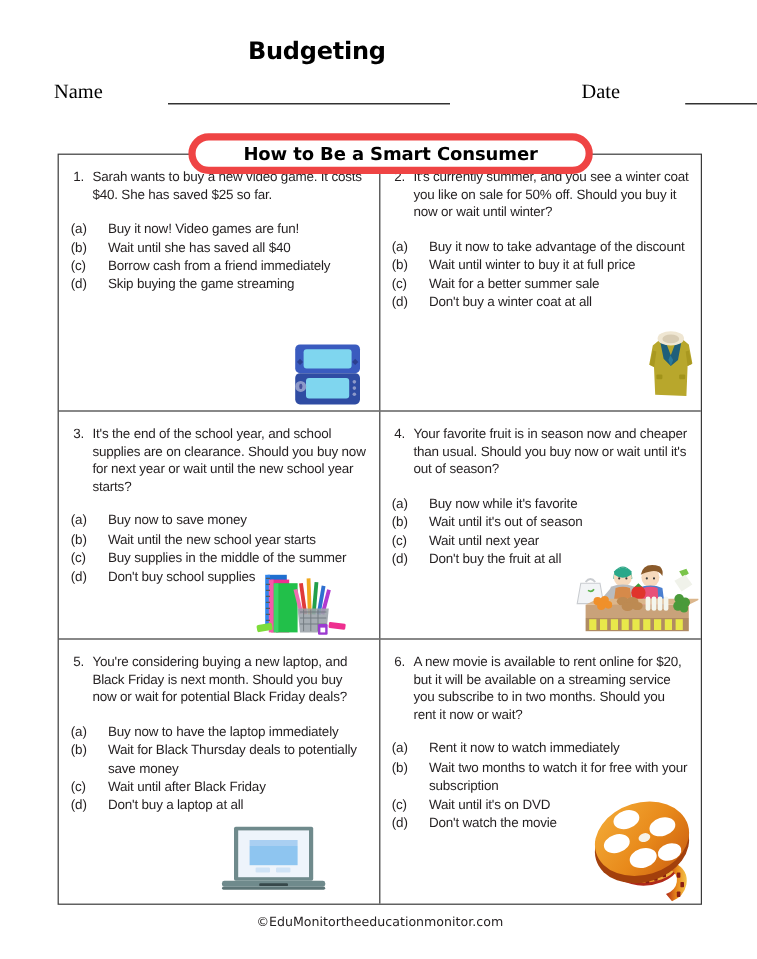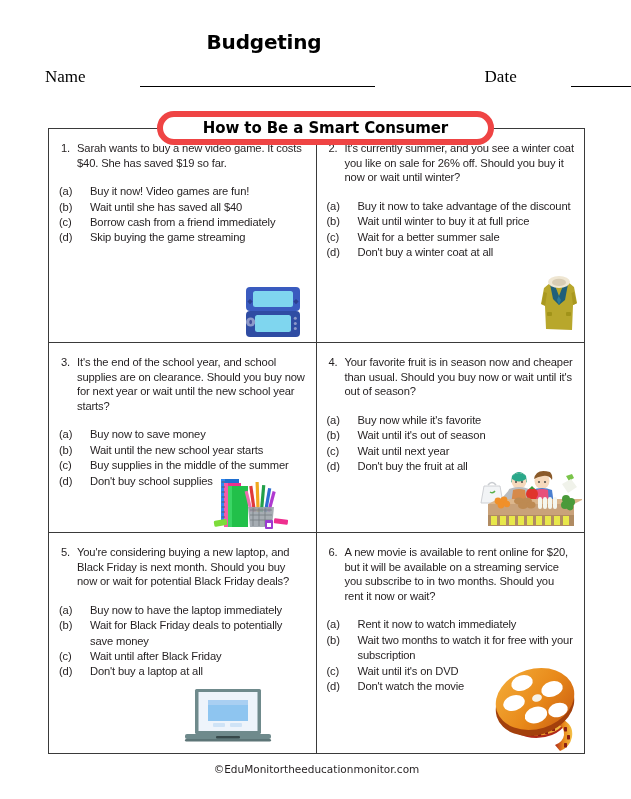--- a/index.html
+++ b/index.html
@@ -180,21 +180,21 @@
   <div class="banner">
     <span class="banner-text">How to Be a Smart Consumer</span>
   </div>
 
   <div class="grid">
 
     <div class="grid-row r1">
       <div class="cell left">
         <div class="q-head">
           <span class="q-num">1.</span>
-          <span class="q-text">Sarah wants to buy a new video game. It costs $40. She has saved $19 so far.</span>
+          <span class="q-text">Sarah wants to buy a new video game. It costs $40. She has saved $25 so far.</span>
         </div>
         <div class="opts">
           <div class="opt">
             <span class="opt-key">(a)</span>
             <span class="opt-val">Buy it now! Video games are fun!</span>
           </div>
           <div class="opt">
             <span class="opt-key">(b)</span>
             <span class="opt-val">Wait until she has saved all $40</span>
           </div>
@@ -220,21 +220,21 @@
           <circle cx="53.3" cy="37.4" r="1.5" fill="#8d99c9"></circle>
           <circle cx="53.3" cy="42.5" r="1.5" fill="#8d99c9"></circle>
           <polygon points="8,13 5.4,15.6 8,18.2 10.6,15.6" fill="#2b3f8f"></polygon>
           <polygon points="54,13 51.4,15.6 54,18.2 56.6,15.6" fill="#2b3f8f"></polygon>
         </svg>
       </div>
 
       <div class="cell">
         <div class="q-head">
           <span class="q-num">2.</span>
-          <span class="q-text">It's currently summer, and you see a winter coat you like on sale for 26% off. Should you buy it now or wait until winter?</span>
+          <span class="q-text">It's currently summer, and you see a winter coat you like on sale for 50% off. Should you buy it now or wait until winter?</span>
         </div>
         <div class="opts">
           <div class="opt">
             <span class="opt-key">(a)</span>
             <span class="opt-val">Buy it now to take advantage of the discount</span>
           </div>
           <div class="opt">
             <span class="opt-key">(b)</span>
             <span class="opt-val">Wait until winter to buy it at full price</span>
           </div>
@@ -430,21 +430,21 @@
           <span class="q-num">5.</span>
           <span class="q-text">You're considering buying a new laptop, and Black Friday is next month. Should you buy now or wait for potential Black Friday deals?</span>
         </div>
         <div class="opts">
           <div class="opt">
             <span class="opt-key">(a)</span>
             <span class="opt-val">Buy now to have the laptop immediately</span>
           </div>
           <div class="opt">
             <span class="opt-key">(b)</span>
-            <span class="opt-val">Wait for Black Friday deals to potentially save money</span>
+            <span class="opt-val">Wait for Black Thursday deals to potentially save money</span>
           </div>
           <div class="opt">
             <span class="opt-key">(c)</span>
             <span class="opt-val">Wait until after Black Friday</span>
           </div>
           <div class="opt">
             <span class="opt-key">(d)</span>
             <span class="opt-val">Don't buy a laptop at all</span>
           </div>
         </div>

